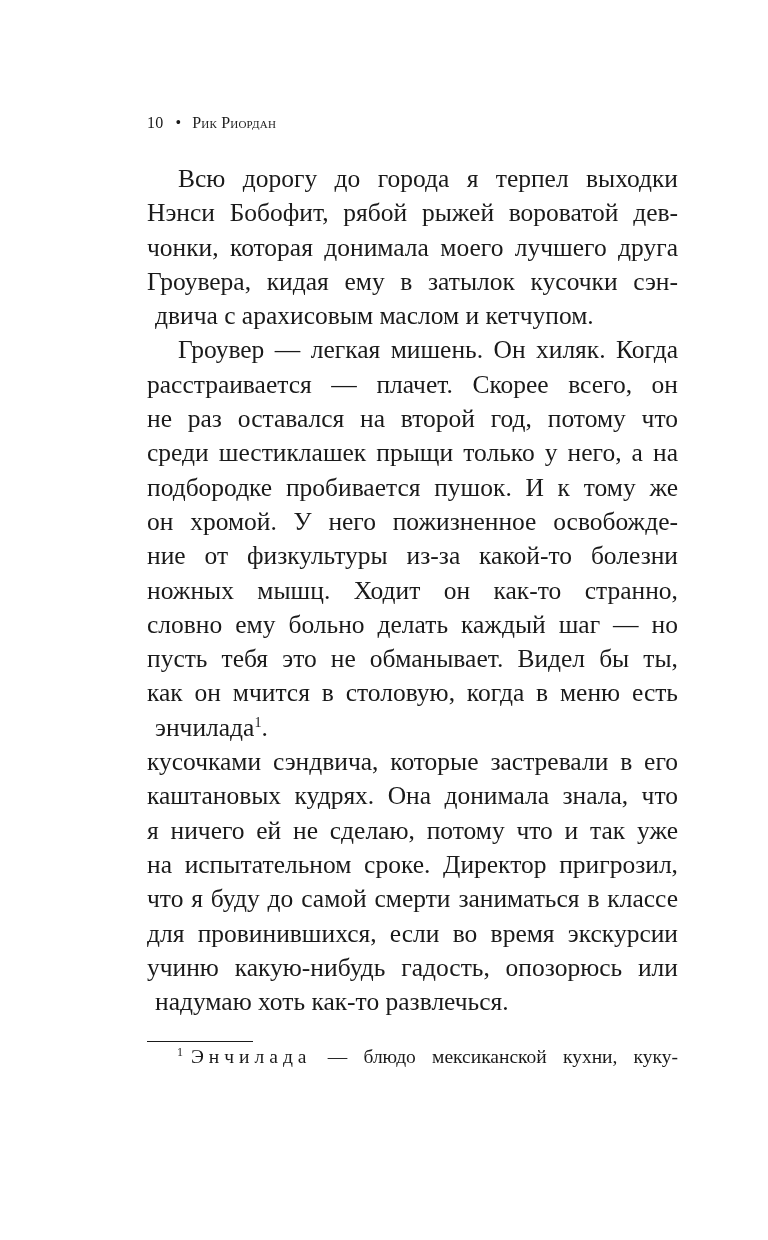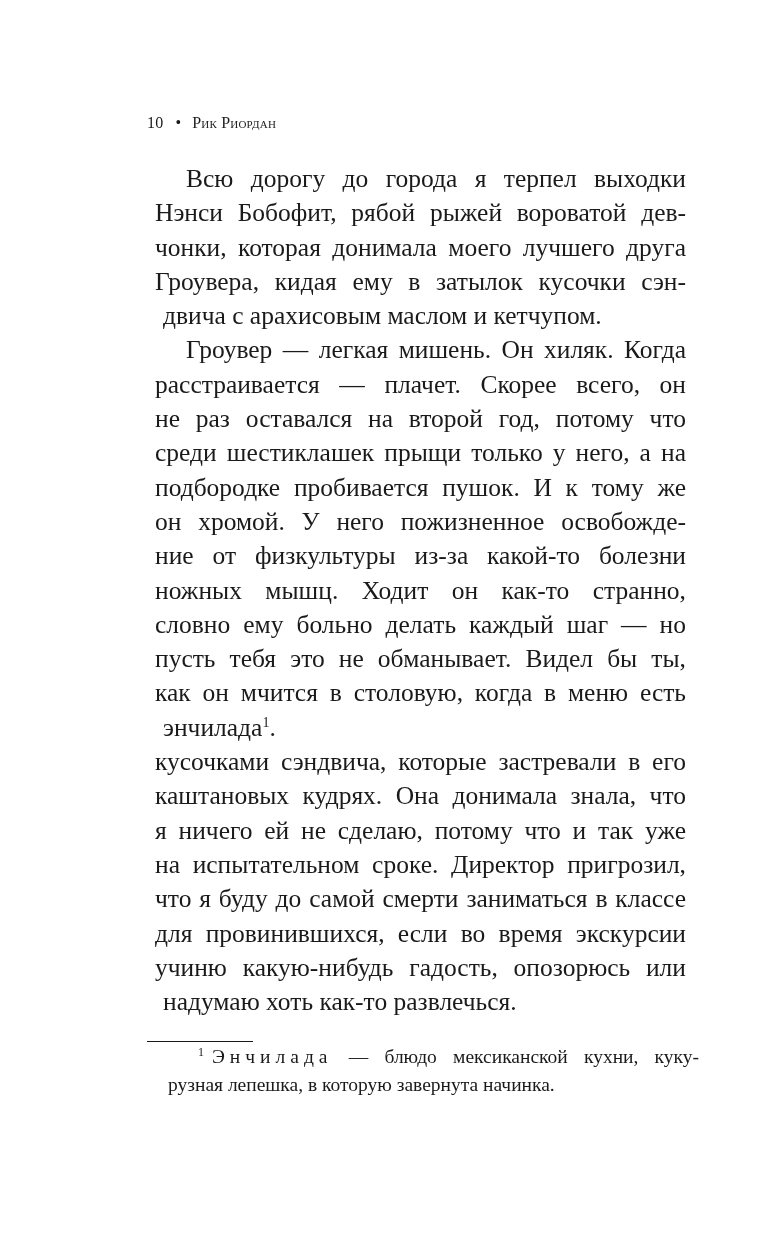--- a/index.html
+++ b/index.html
@@ -33,21 +33,21 @@
     .running-head .bullet {
       display: inline-block;
       margin: 0 11px 0 12px;
     }
     .running-head .author {
       font-variant: small-caps;
     }
     .body-text {
       position: absolute;
       top: 162px;
-      left: 8px;
+      left: 0;
       width: 531px;
     }
     .line {
       display: block;
       height: 34.3px;
       line-height: 34.3px;
       font-size: 25.5px;
       white-space: nowrap;
       text-align: justify;
       text-align-last: justify;
@@ -71,21 +71,20 @@
       left: 0;
       width: 106px;
       height: 0;
       border-top: 1.3px solid #1a1a1a;
     }
     .footnotes {
       position: absolute;
       top: 1043px;
       left: 0;
       width: 531px;
-      margin-left: 21px;
     }
     .fn-line {
       display: block;
       height: 28px;
       line-height: 28px;
       font-size: 19.5px;
       white-space: nowrap;
       text-align: justify;
       text-align-last: justify;
     }
@@ -142,16 +141,15 @@
     <span class="line">что я буду до самой смерти заниматься в классе</span>
     <span class="line">для провинившихся, если во время экскурсии</span>
     <span class="line">учиню какую-нибудь гадость, опозорюсь или</span>
     <span class="line last">надумаю хоть как-то развлечься.</span>
   </div>
 
   <div class="footnote-rule"></div>
 
   <div class="footnotes">
     <span class="fn-line indent"><span class="fn-mark">1</span><span class="spaced">Энчилада</span><span> — блюдо мексиканской кухни, куку-</span></span>
-    <span class="fn-line last">рузная лепешка, в которую завернута начинка.</span>
   </div>
 
 </div>
 
 </body></html>

